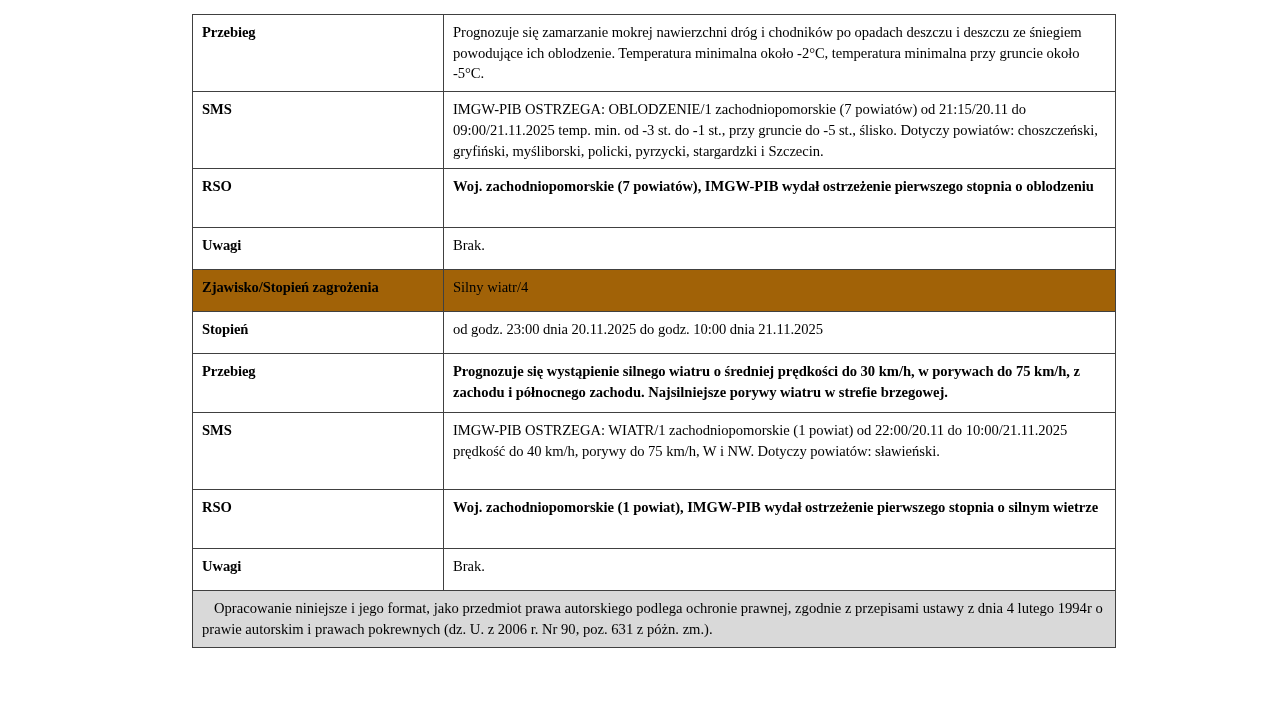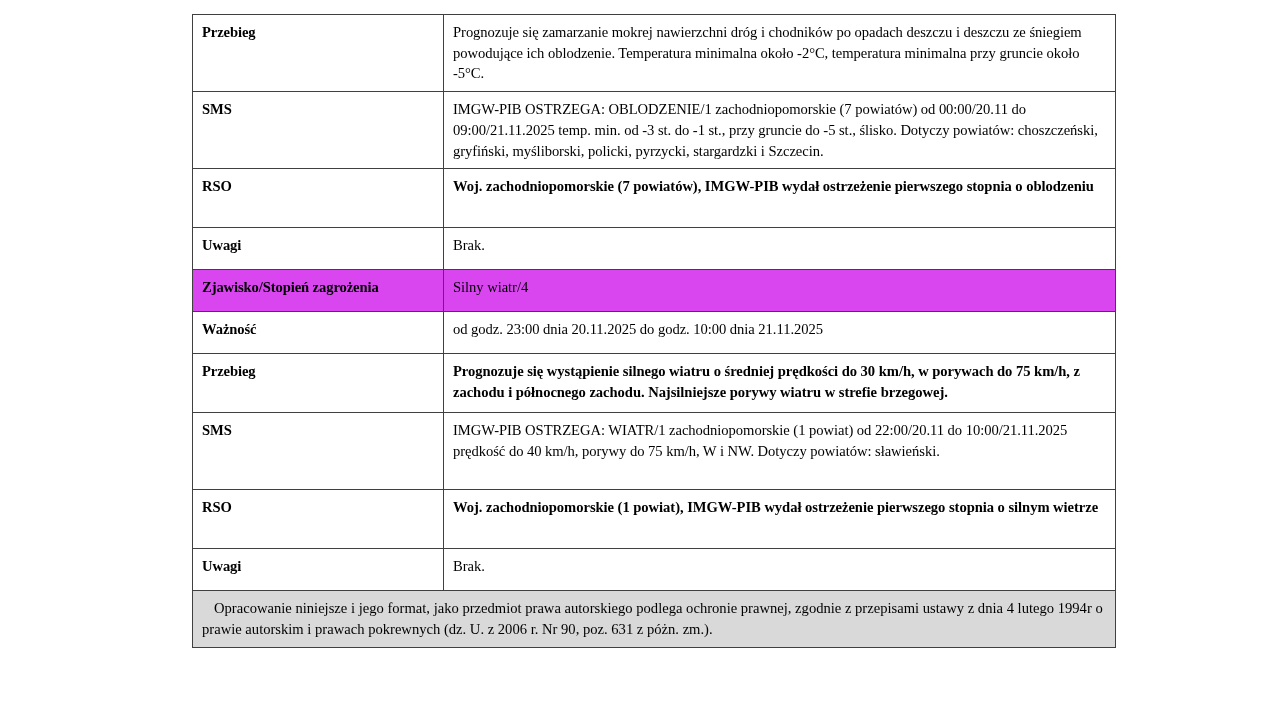--- a/index.html
+++ b/index.html
@@ -45,21 +45,21 @@
     font-weight: bold;
     letter-spacing: -0.1px;
   }
 
   #warning-table td.value {
     width: 654px;
     letter-spacing: -0.05px;
   }
 
   tr.highlight td {
-    background: #d946ef;
+    background: #a16207;
   }
 
   td.footer-cell {
     background: #d9d9d9;
     padding: 9px 10px 10px 10px;
     font-size: 14.6px;
     line-height: 1.46;
     border: 1px solid #595959;
   }
 
@@ -83,41 +83,41 @@
   <table id="warning-table">
     <tbody>
 
       <tr>
         <td class="label r-tall3">Przebieg</td>
         <td class="value r-tall3">Prognozuje się zamarzanie mokrej nawierzchni dróg i chodników po opadach deszczu i deszczu ze śniegiem  powodujące ich oblodzenie. Temperatura minimalna około -2°C,  temperatura minimalna przy gruncie około -5°C.</td>
       </tr>
 
       <tr>
         <td class="label r-tall3">SMS</td>
-        <td class="value r-tall3">IMGW-PIB OSTRZEGA: OBLODZENIE/1 zachodniopomorskie (7 powiatów) od 00:00/20.11 do 09:00/21.11.2025 temp. min. od -3 st. do -1 st., przy gruncie do -5 st., ślisko.  Dotyczy powiatów: choszczeński, gryfiński, myśliborski,  policki, pyrzycki, stargardzki i Szczecin.</td>
+        <td class="value r-tall3">IMGW-PIB OSTRZEGA: OBLODZENIE/1 zachodniopomorskie (7 powiatów) od 21:15/20.11 do 09:00/21.11.2025 temp. min. od -3 st. do -1 st., przy gruncie do -5 st., ślisko.  Dotyczy powiatów: choszczeński, gryfiński, myśliborski,  policki, pyrzycki, stargardzki i Szczecin.</td>
       </tr>
 
       <tr>
         <td class="label r-tall2">RSO</td>
         <td class="value r-tall2">Woj. zachodniopomorskie (7 powiatów), IMGW-PIB wydał ostrzeżenie pierwszego stopnia o oblodzeniu</td>
       </tr>
 
       <tr>
         <td class="label r-one">Uwagi</td>
         <td class="value r-one">Brak.</td>
       </tr>
 
       <tr class="highlight">
         <td class="label r-one">Zjawisko/Stopień zagrożenia</td>
         <td class="value r-one">Silny wiatr/4</td>
       </tr>
 
 
       <tr>
-        <td class="label r-one">Ważność</td>
+        <td class="label r-one">Stopień</td>
         <td class="value r-one">od godz. 23:00 dnia 20.11.2025 do godz. 10:00 dnia 21.11.2025</td>
       </tr>
 
 
       <tr>
         <td class="label r-tall2">Przebieg</td>
         <td class="value r-tall2">Prognozuje się wystąpienie silnego wiatru o średniej  prędkości  do 30 km/h, w porywach do 75 km/h, z zachodu i północnego zachodu. Najsilniejsze porywy wiatru w strefie brzegowej.</td>
       </tr>
 
       <tr>

